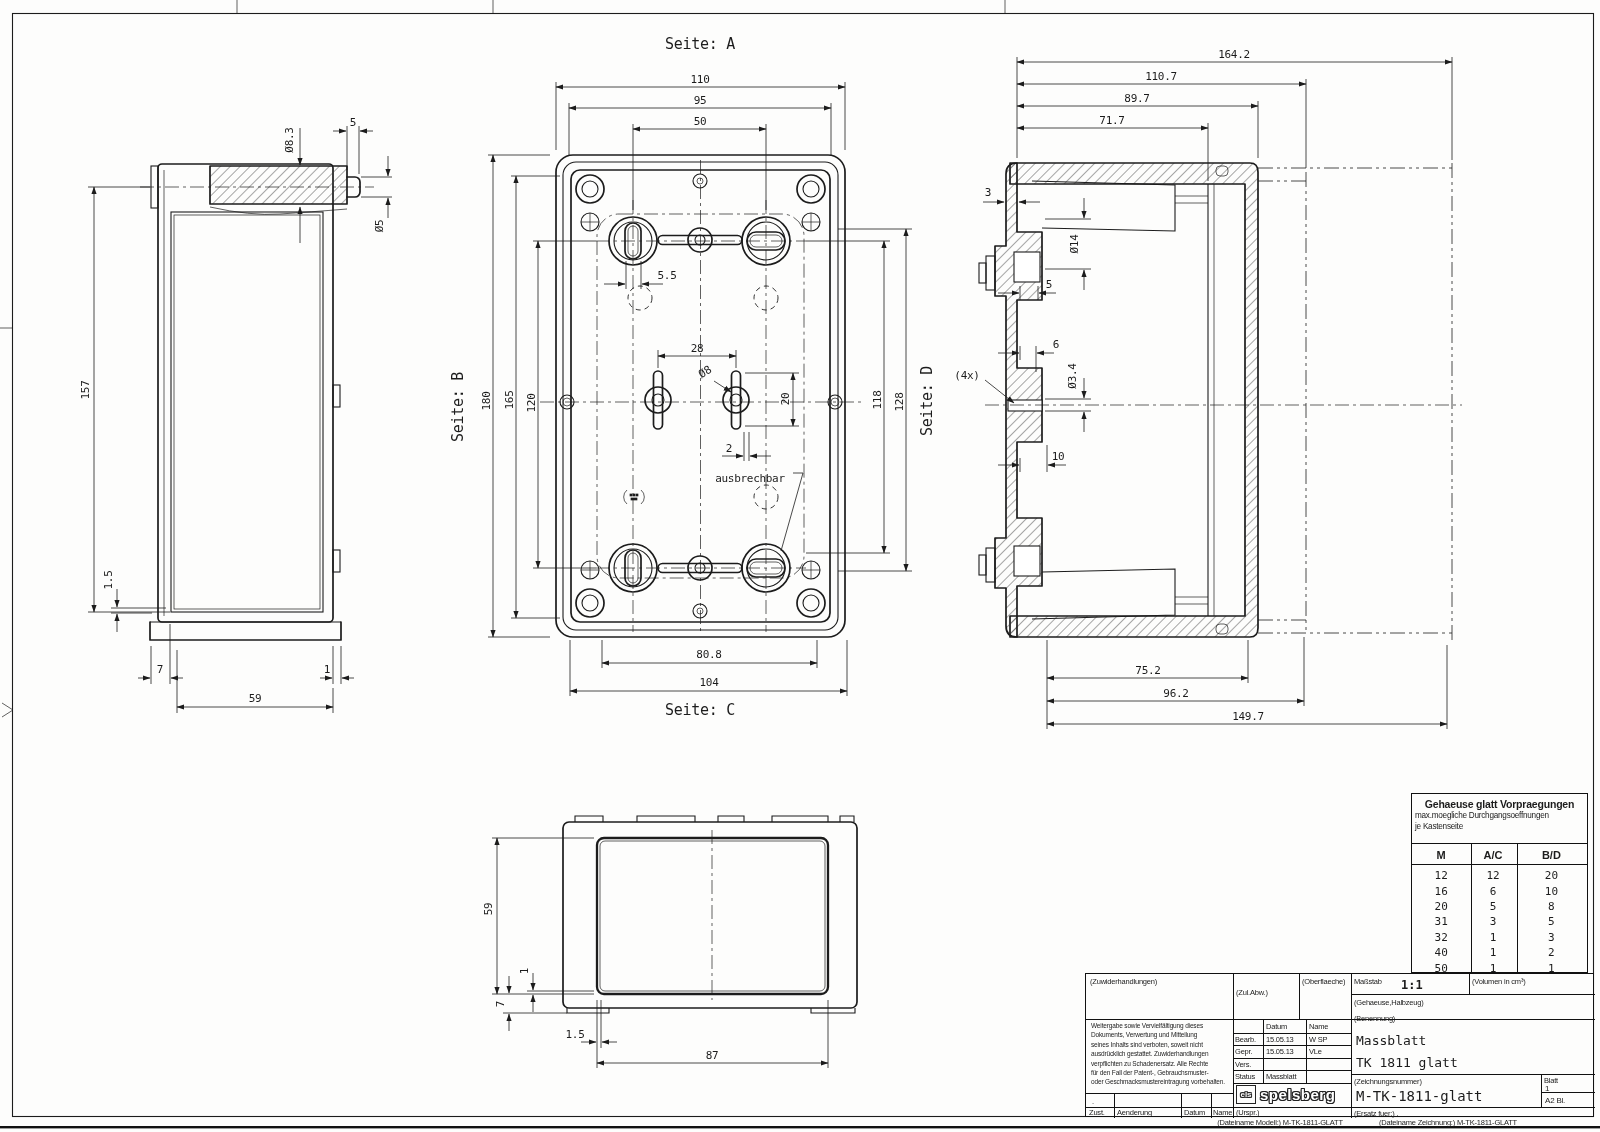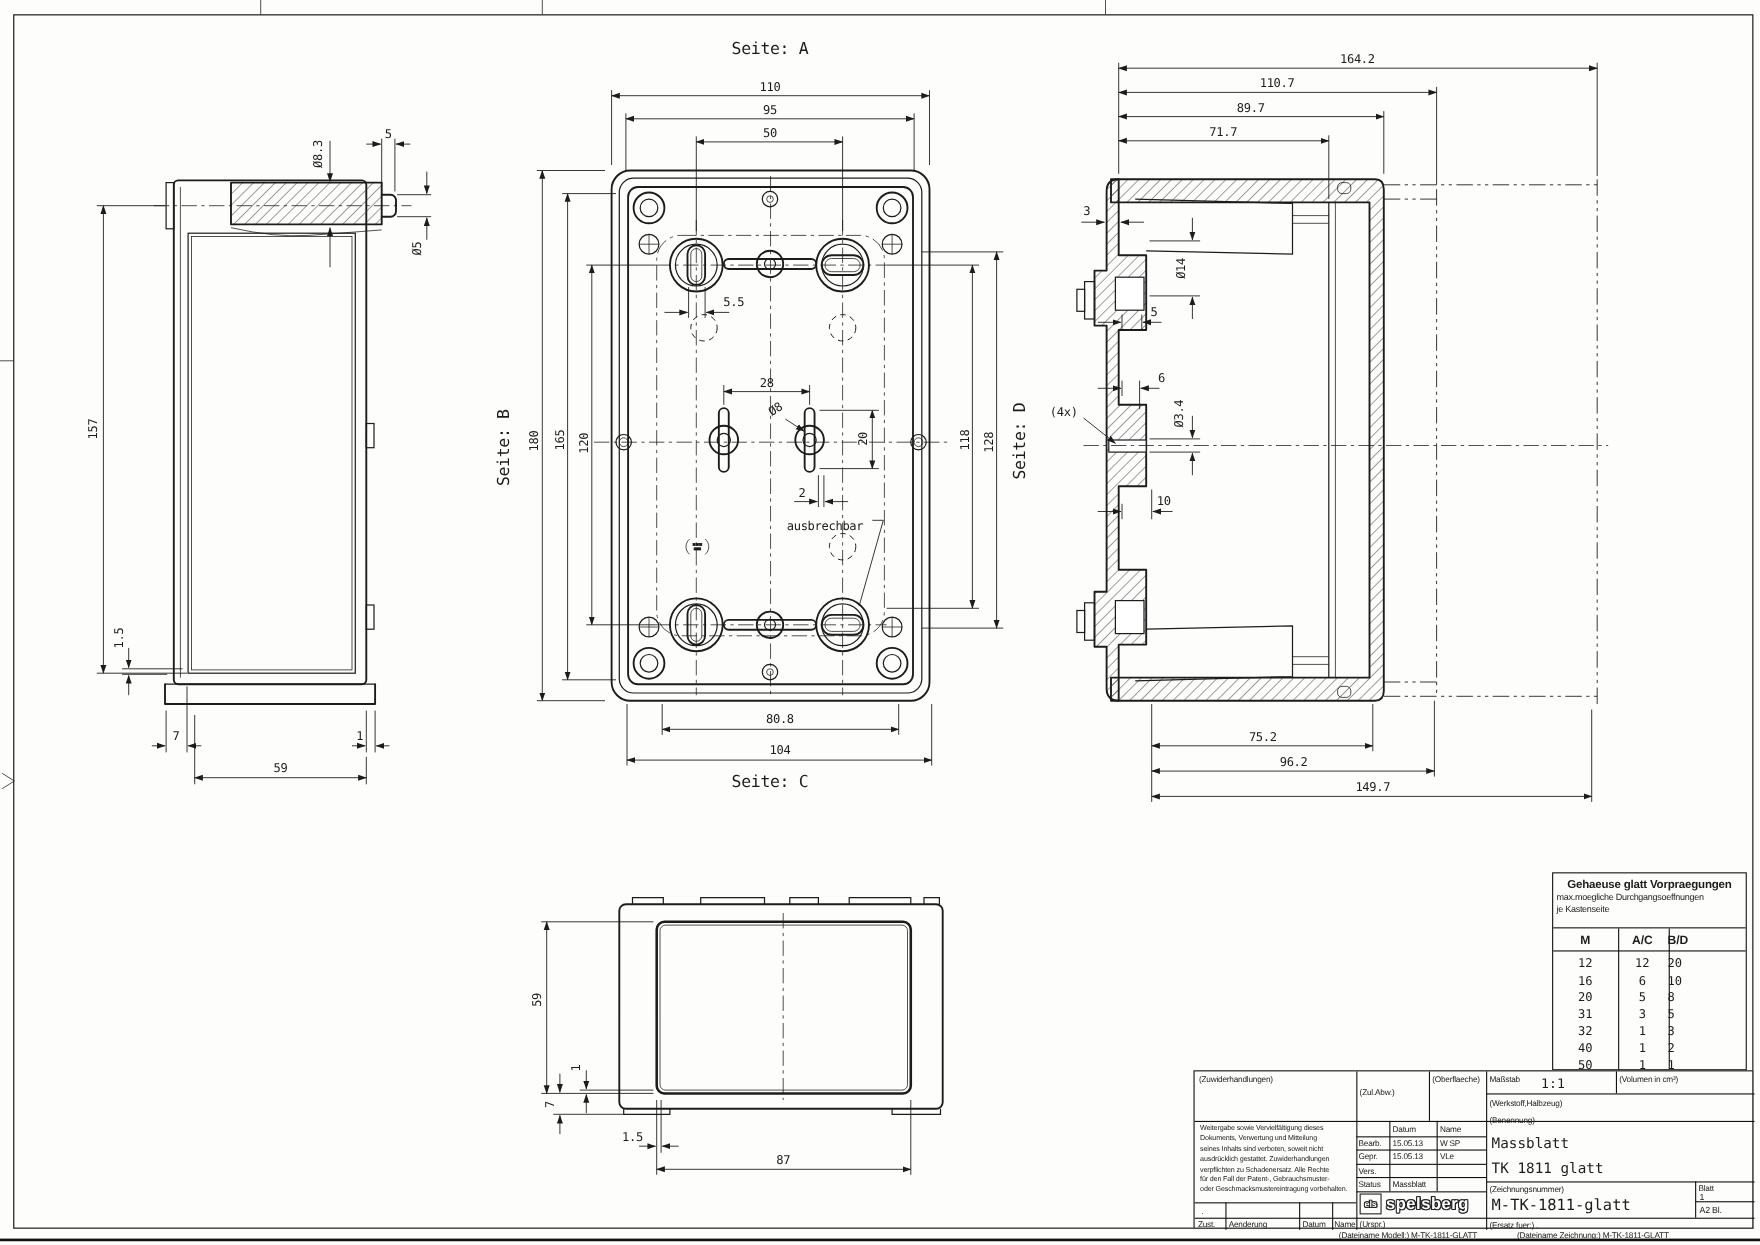--- a/index.html
+++ b/index.html
@@ -25,21 +25,21 @@
   
   .kt{position:absolute;left:1411px;top:793px;width:177px;height:180px;border:1.7px solid #111;
       box-sizing:border-box;background:#fdfdfc;z-index:4}
   .kt-title{font-weight:bold;font-size:10.5px;text-align:center;margin-top:4px;letter-spacing:-.2px}
   .kt-sub{font-size:8.2px;line-height:10px;margin:1px 3px 0;letter-spacing:-.25px}
   .kt-line{position:absolute;left:0;right:0;height:1.4px;background:#111}
   .kt-v{position:absolute;width:1.2px;background:#111;top:50px;bottom:0}
   .kt-head{position:absolute;top:51px;left:0;right:0;height:20px;display:flex;align-items:center;
            font-weight:bold;font-size:11px}
   .kt-row{display:flex;font:11px "DejaVu Sans Mono",monospace;height:15.4px;align-items:center}
-  .c1{width:59px;text-align:center}.c2{width:46px;text-align:center}.c3{width:72px;}
+  .c1{width:59px;text-align:center}.c2{width:46px;text-align:center}.c3{width:72px;text-align:center}
   
   .tb{position:absolute;left:1085px;top:973px;width:509px;height:144px;border:1.7px solid #111;
       box-sizing:border-box;background:#fdfdfc;z-index:4;font-size:7.5px}
   .tb .hl{position:absolute;height:1px;background:#111}
   .tb .vl{position:absolute;width:1px;background:#111}
   .tb .lab{position:absolute;font-size:7.5px;letter-spacing:-.2px;white-space:nowrap}
   .tb .val{position:absolute;font-family:"DejaVu Sans Mono",monospace;white-space:nowrap}
   .legal{position:absolute;left:5px;top:47px;width:140px;font-size:6.5px;line-height:9.4px;
          letter-spacing:-.15px;white-space:nowrap}
   .outline{color:#fff;font-weight:bold;
@@ -438,23 +438,23 @@
   <div class="hl" style="left:0;width:147px;top:119px"></div>
   <div class="hl" style="left:0;width:147px;top:133px"></div>
   <div class="vl" style="left:28px;top:119px;height:25px"></div>
   <div class="vl" style="left:95px;top:119px;height:25px"></div>
   <div class="vl" style="left:125px;top:119px;height:25px"></div>
 
   <div class="lab" style="left:4px;top:3px">(Zuwiderhandlungen)</div>
   <div class="lab" style="left:150px;top:14px">(Zul.Abw.)</div>
   <div class="lab" style="left:216px;top:3px">(Oberflaeche)</div>
   <div class="lab" style="left:268px;top:3px">Maßstab</div>
-  <div class="val" style="left:315px;top:4px;font-size:12px;font-weight:normal">1:1</div>
+  <div class="val" style="left:315px;top:4px;font-size:12px;font-weight:bold">1:1</div>
   <div class="lab" style="left:386px;top:3px">(Volumen in cm³)</div>
-  <div class="lab" style="left:268px;top:24px">(Werkstoff,Halbzeug)</div>
+  <div class="lab" style="left:268px;top:24px">(Gehaeuse,Halbzeug)</div>
 
   <div class="legal">
     <div>Weitergabe sowie Vervielfältigung dieses</div>
     <div>Dokuments, Verwertung und Mitteilung</div>
     <div>seines Inhalts sind verboten, soweit nicht</div>
     <div>ausdrücklich gestattet. Zuwiderhandlungen</div>
     <div>verpflichten zu Schadenersatz. Alle Rechte</div>
     <div>für den Fall der Patent-, Gebrauchsmuster-</div>
     <div>oder Geschmacksmustereintragung vorbehalten.</div>
   </div>

